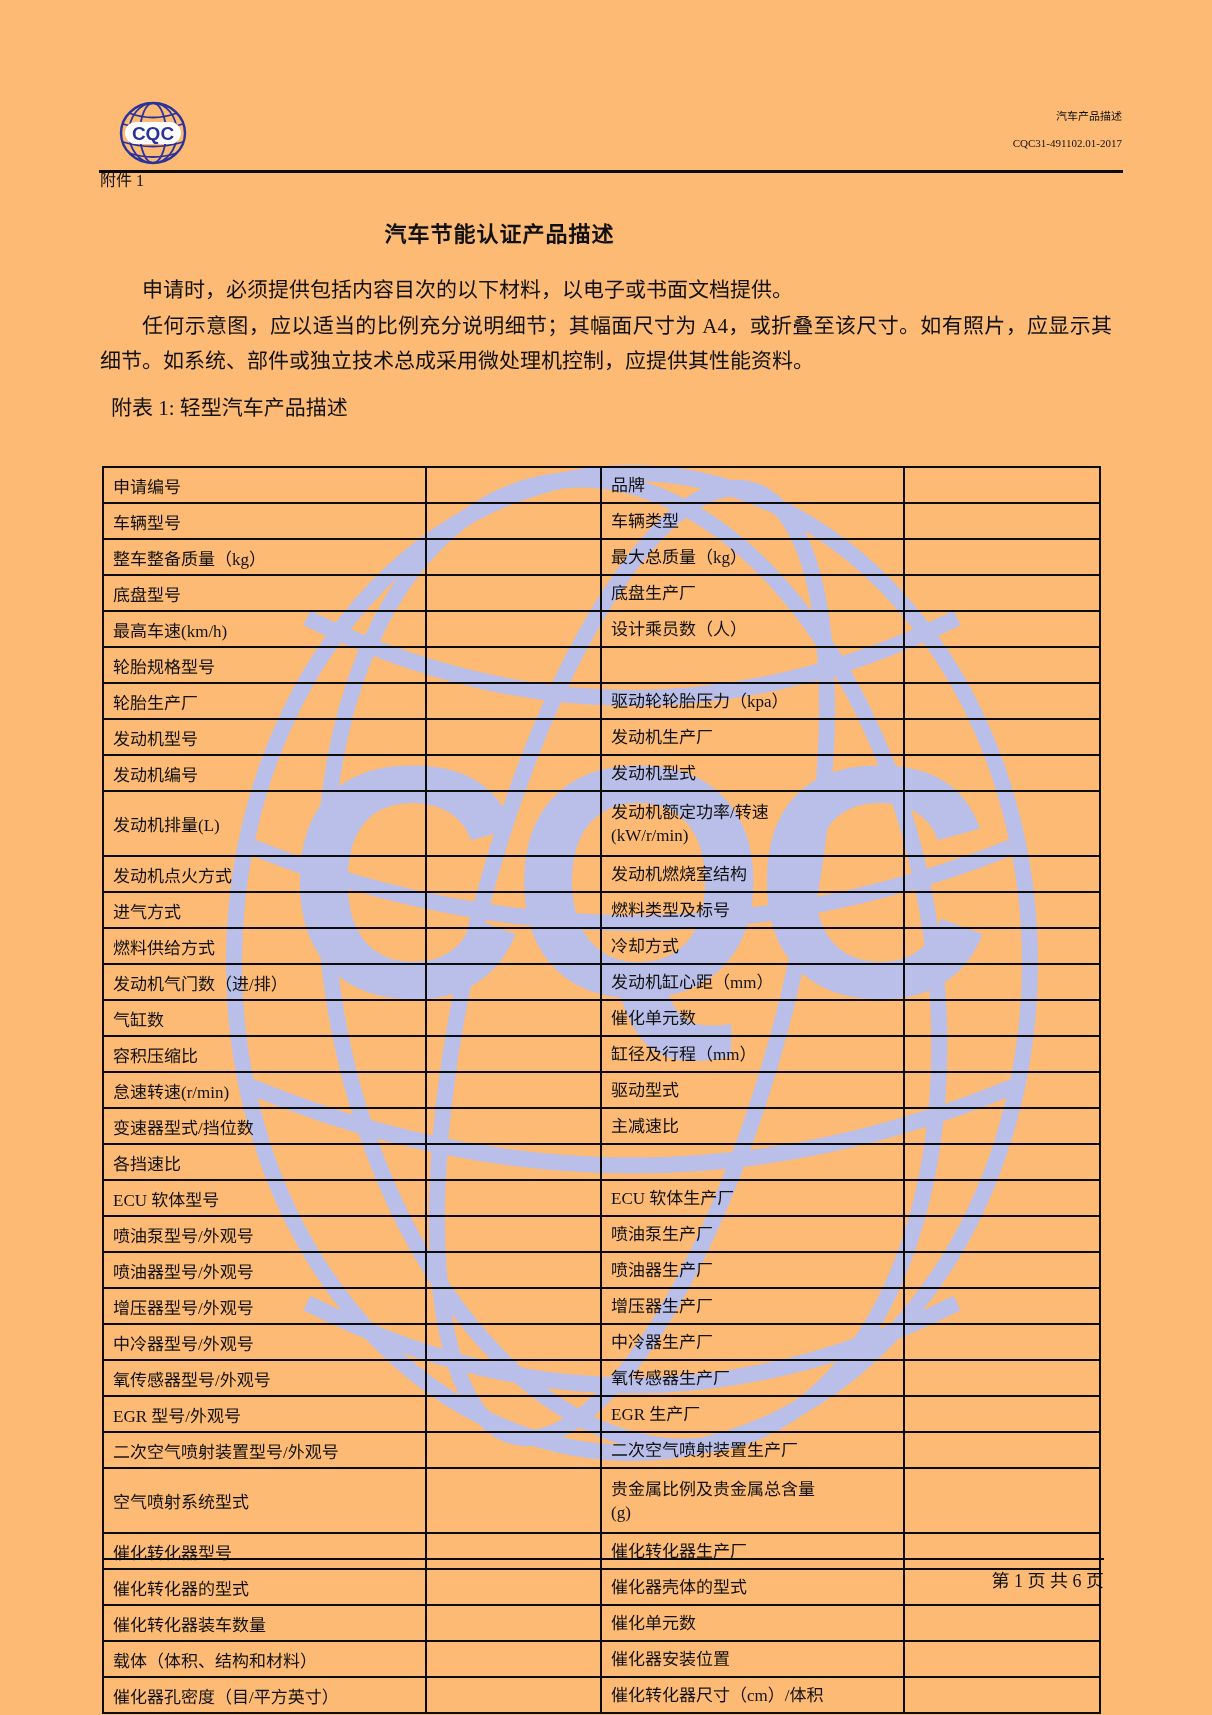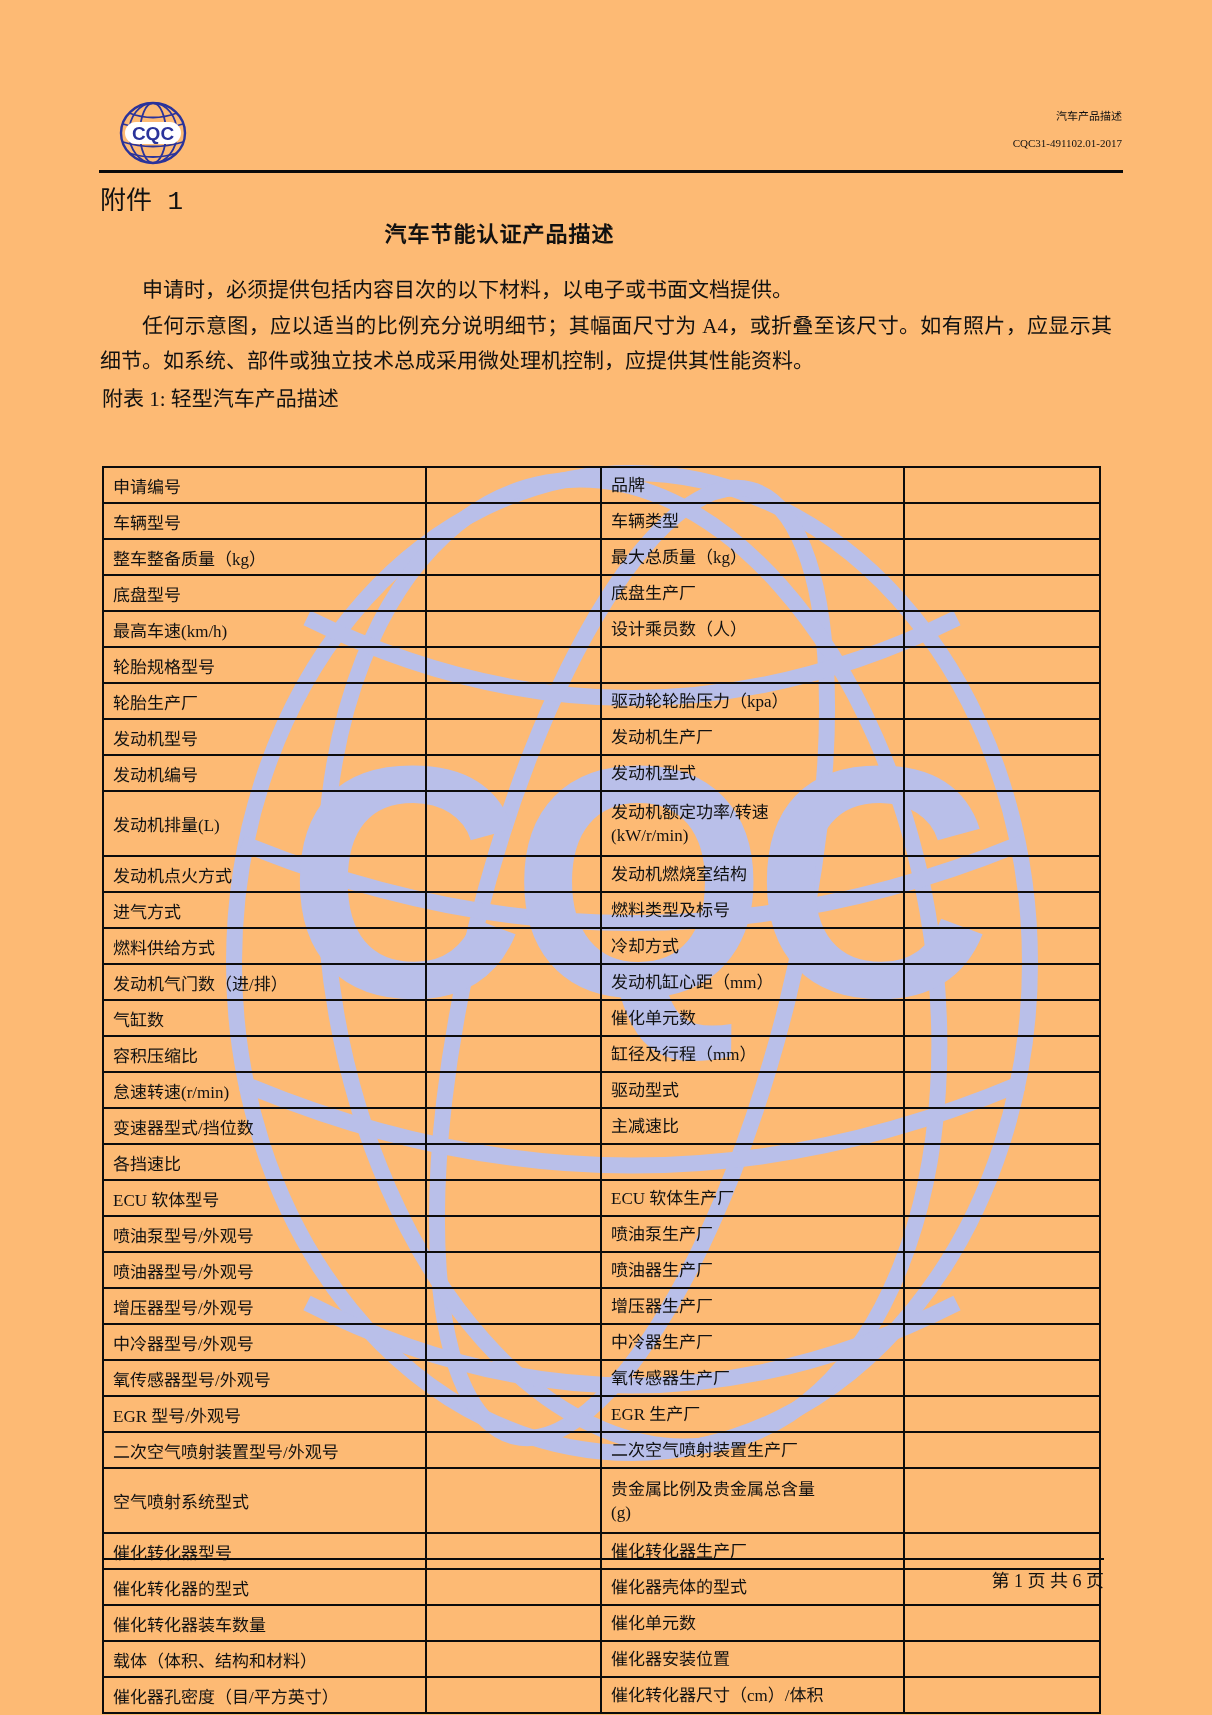--- a/index.html
+++ b/index.html
@@ -13,31 +13,31 @@
   }
   
   .logo{position:absolute;left:118px;top:100px;width:70px;height:66px;}
   .header-right{
     position:absolute;top:103px;right:90px;
     text-align:right;font-size:11px;line-height:27px;color:#111;
   }
   .rule-top{
     position:absolute;left:99px;top:170px;width:1024px;height:3px;background:#0a0a0a;
   }
-  .attachment{position:absolute;left:100px;top:179px;font-size:26px;font-family:Liberation Mono, monospace;}
+  .attachment{position:absolute;left:100px;top:167px;font-size:16px;}
   .doc-title{
     position:absolute;left:0;top:216px;width:999px;
     text-align:center;font-size:22px;font-weight:bold;letter-spacing:1px;
   }
   .body-text{
     position:absolute;left:100px;top:273px;width:1012px;
     font-size:21px;line-height:35.5px;text-align:justify;
   }
   .body-text p{margin:0;text-indent:2em;}
-  .table-caption{margin:2px;text-indent:0;}
+  .table-caption{margin:11px;text-indent:0;}
   
   .watermark{position:absolute;left:212px;top:458px;width:880px;height:1010px;z-index:1;}
   
   table.product{
     position:absolute;left:102px;top:466px;width:997px;height:1070px;
     border-collapse:collapse;table-layout:fixed;z-index:2;
     font-size:17px;background:transparent;
   }
   table.product td{
     border:2px solid #0c0c0c;

